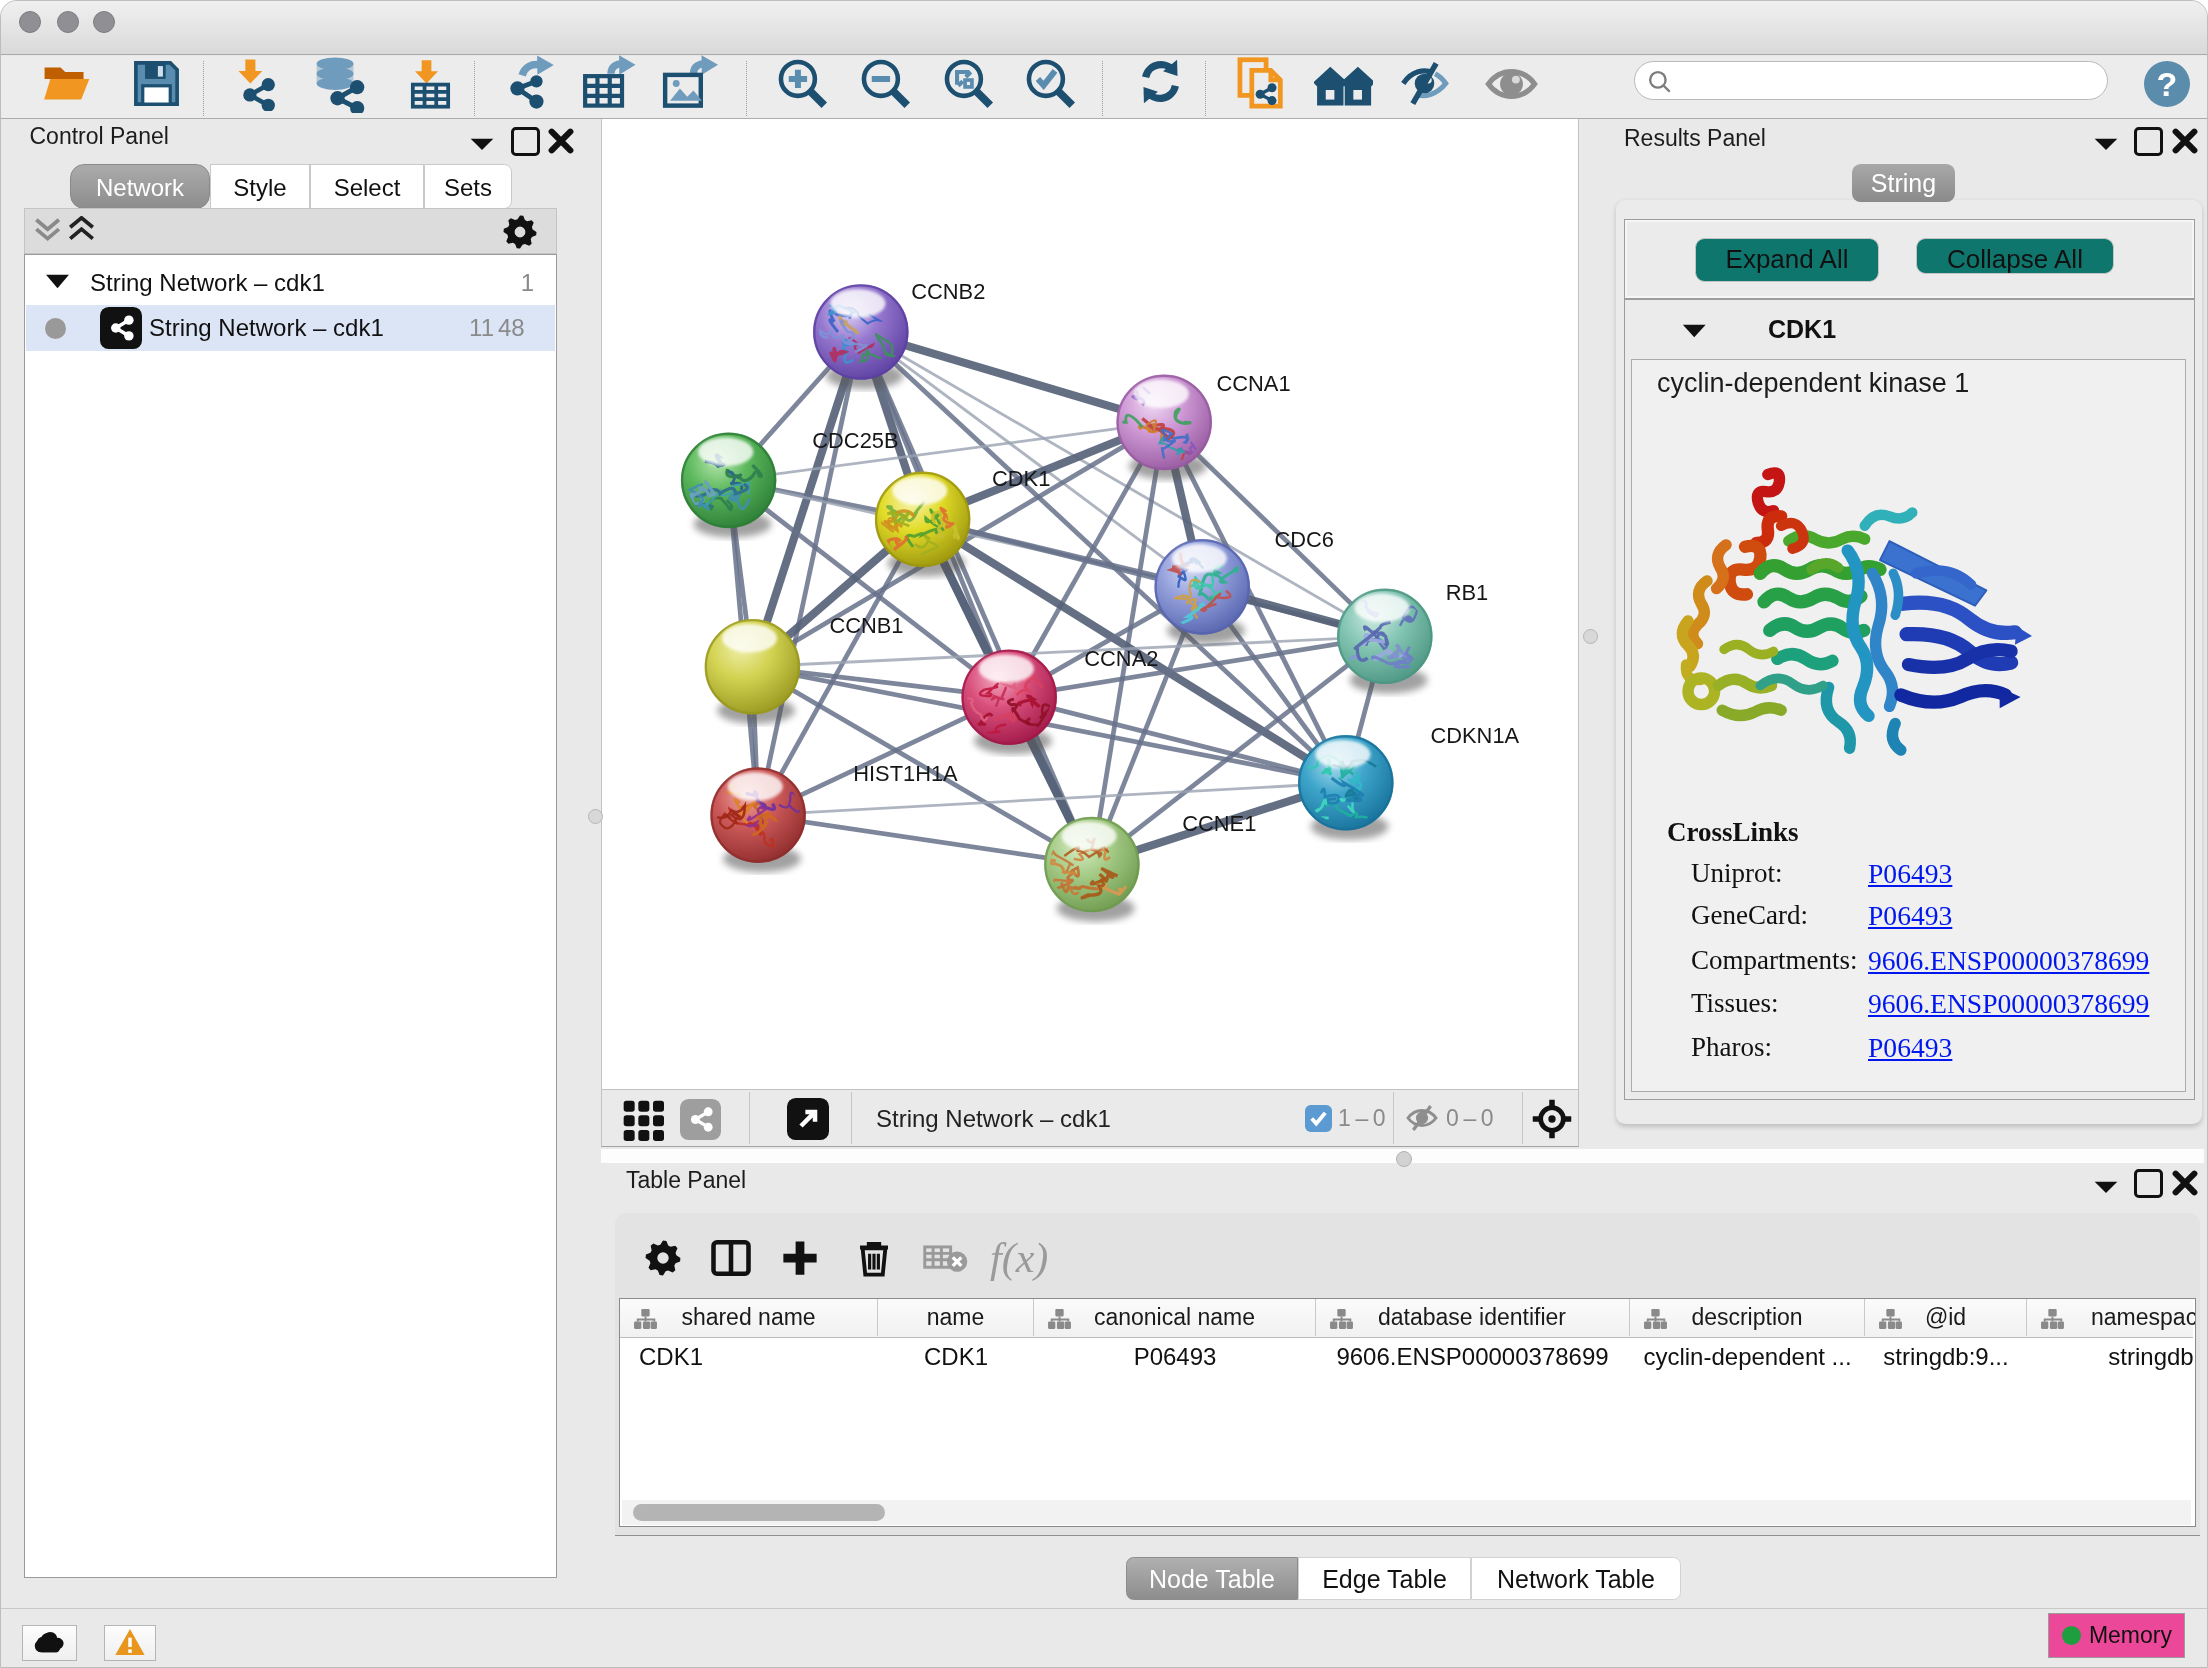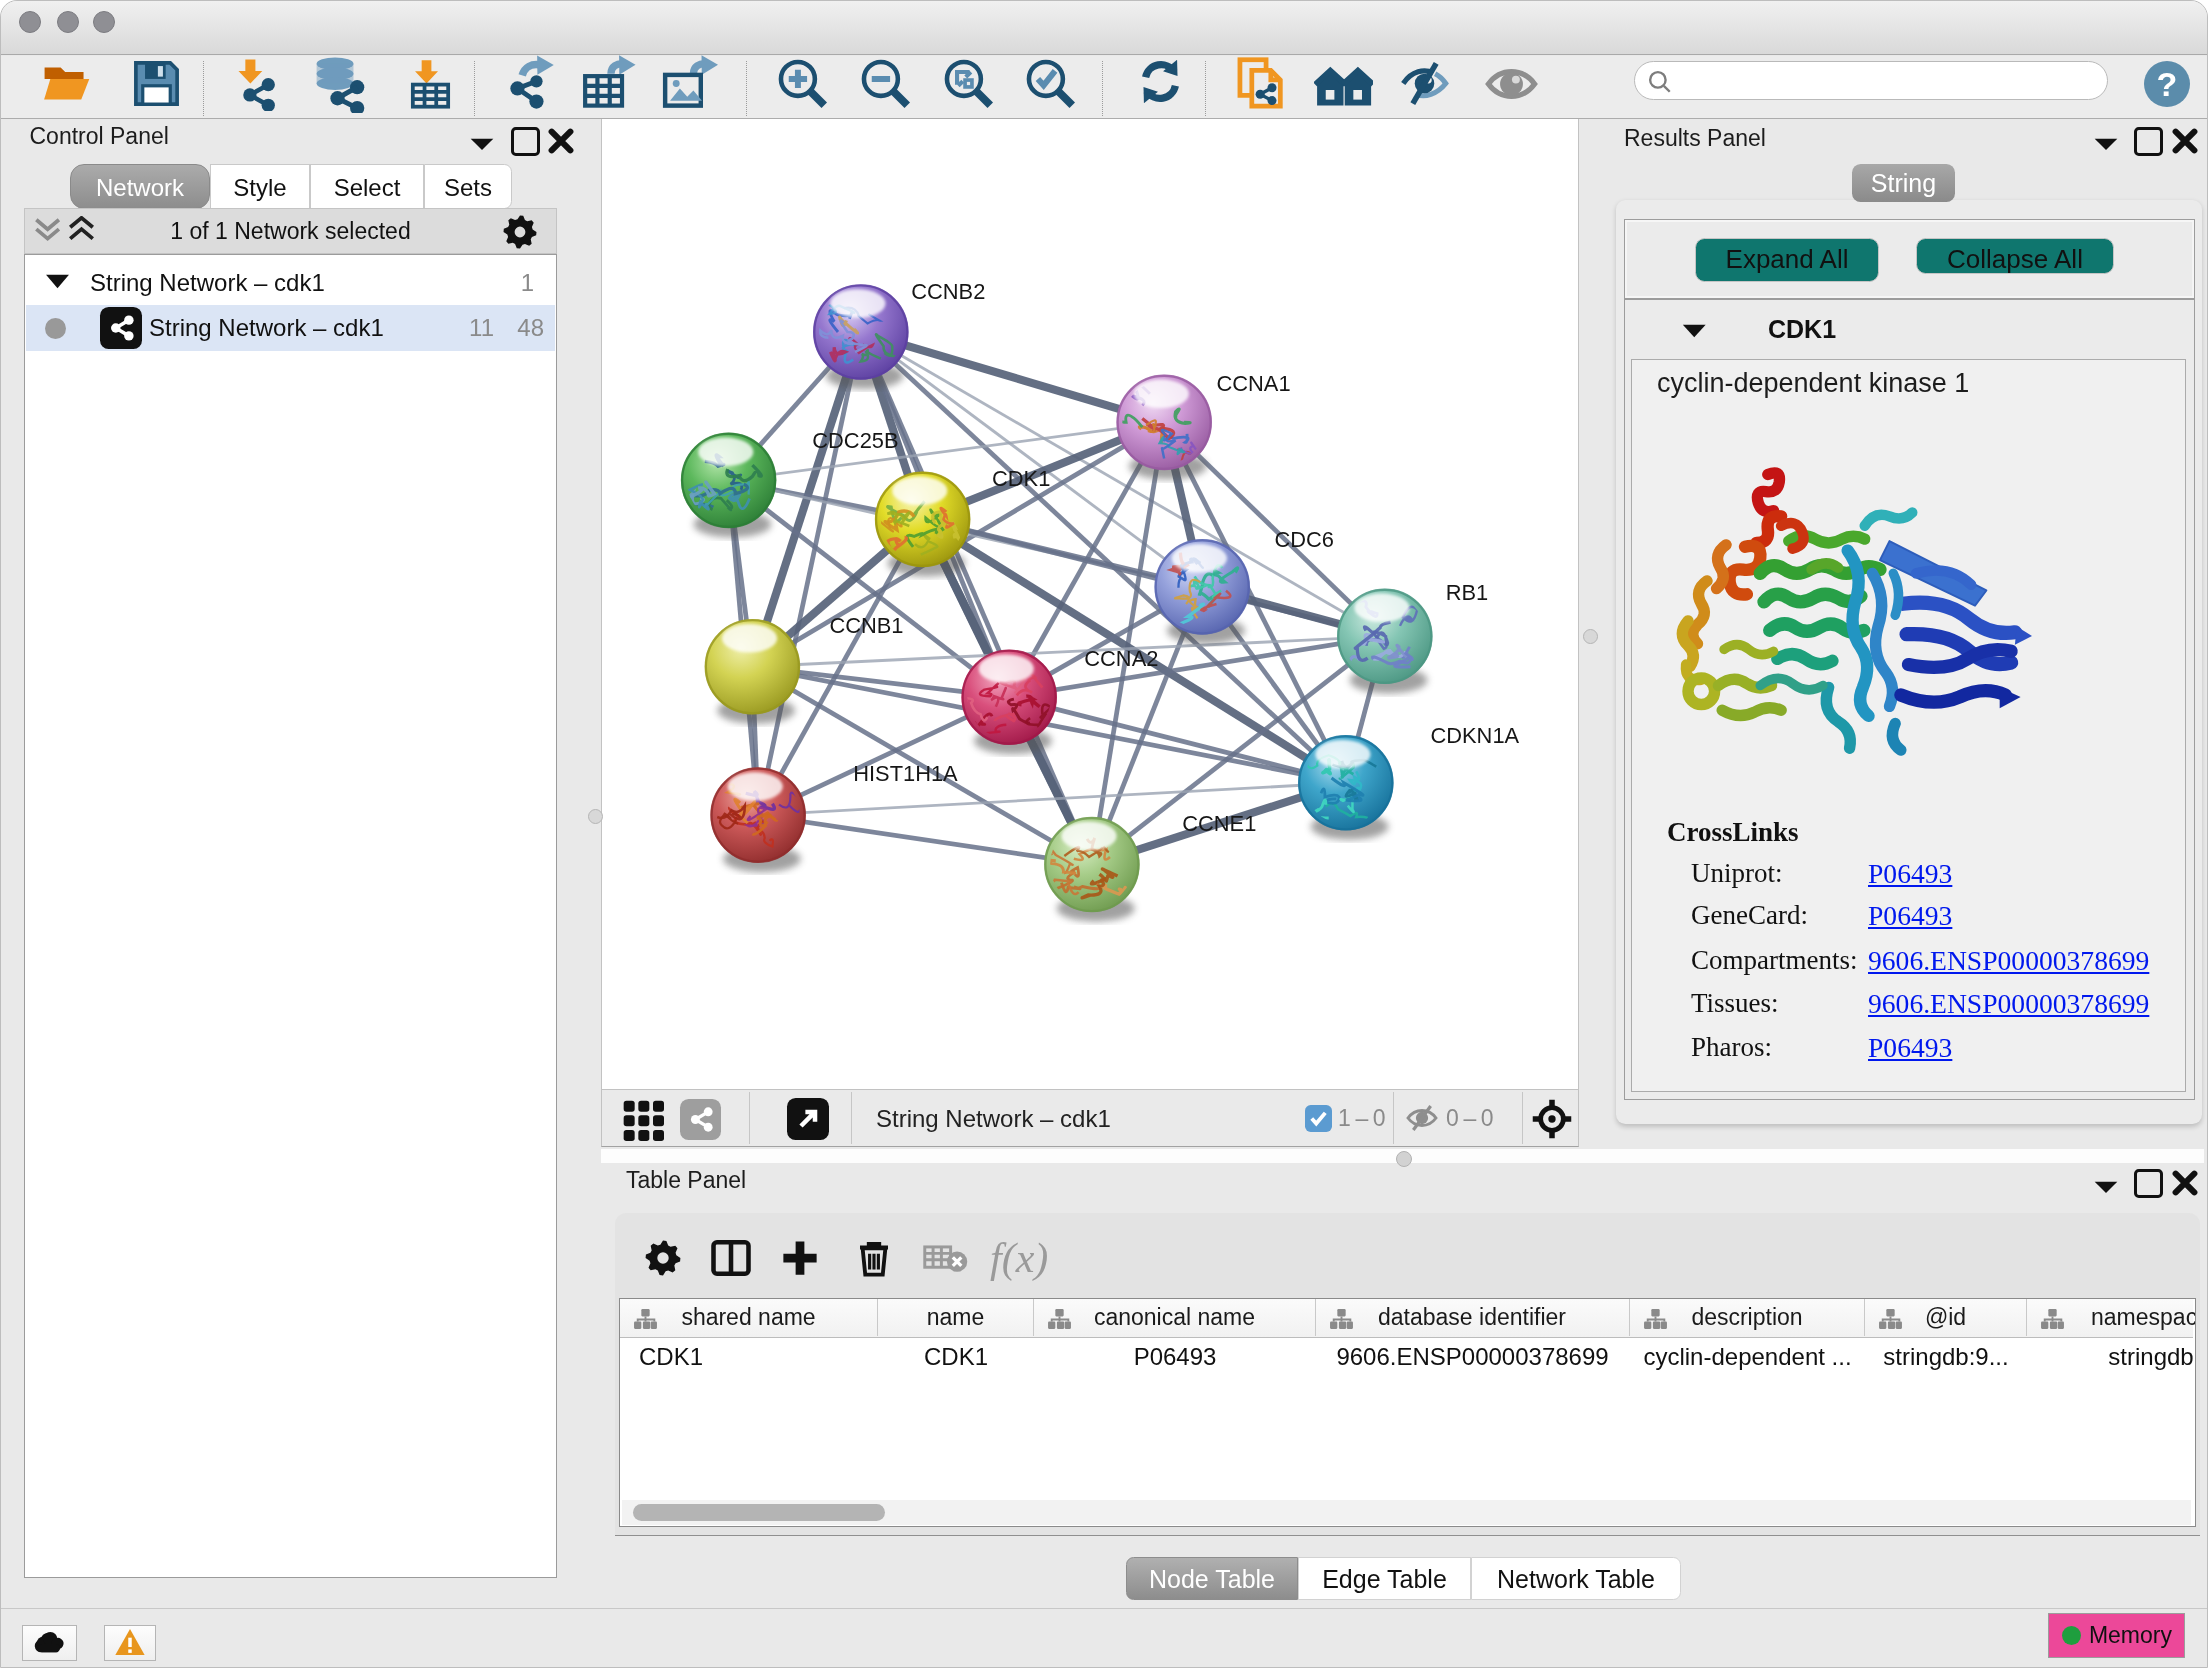--- a/index.html
+++ b/index.html
@@ -198,21 +198,20 @@
 <div class="tab" style="left:423px;top:163px;width:88px;border-radius:0 7.6px 7.6px 0">Sets</div>
 <div class="abs" style="left:23px;top:207px;width:533px;height:46px;background:#dcdcdc;border:1px solid #c4c4c4"></div>
 <svg class="abs" style="left:31px;top:215px" width="67" height="32" viewBox="0 0 70 34">
 <g fill="none" stroke="#8a8a8a" stroke-width="4">
         <path d="M4 6 l12 10 12-10 M4 16 l12 10 12-10" transform="translate(0,-2)"></path>
       </g>
 <g fill="none" stroke="#222" stroke-width="4">
         <path d="M40 14 l12-10 12 10 M40 26 l12-10 12 10" transform="translate(0,-2)"></path>
       </g>
 </svg>
-<div class="abs" style="left:23px;top:207px;width:533px;height:46px;line-height:46px;text-align:center;font-size:23px;color:#111">1 of 1 Network selected</div>
 <svg class="abs" style="left:501px;top:213px" width="36" height="36" viewBox="0 0 24 24">
       <path d="M12.00 1.00 L14.15 1.21 L15.29 4.05 L16.78 4.85 L19.78 4.22 L21.15 5.89 L19.95 8.71 L20.43 10.32 L23.00 12.00 L22.79 14.15 L19.95 15.29 L19.15 16.78 L19.78 19.78 L18.11 21.15 L15.29 19.95 L13.68 20.43 L12.00 23.00 L9.85 22.79 L8.71 19.95 L7.22 19.15 L4.22 19.78 L2.85 18.11 L4.05 15.29 L3.57 13.68 L1.00 12.00 L1.21 9.85 L4.05 8.71 L4.85 7.22 L4.22 4.22 L5.89 2.85 L8.71 4.05 L10.32 3.57 Z M15.6 12 a3.6 3.6 0 1 0 -7.2 0 a3.6 3.6 0 1 0 7.2 0 Z" fill="#111" fill-rule="evenodd"></path>
     </svg>
 <div class="abs" id="cp-list"></div>
 <svg class="abs" style="left:43px;top:270px" width="27" height="21" viewBox="0 0 28 22">
       <path d="M2 4 h24 l-12 14 Z" fill="#111"></path>
     </svg>
 <div class="abs" style="left:89px;top:258px;height:47px;line-height:47px;font-size:24px;color:#111">String Network – cdk1</div>
 <div class="abs grey" style="left:495px;top:258px;width:38px;height:47px;line-height:47px;font-size:24px;text-align:right">1</div>
 <div class="abs" style="left:25px;top:304px;width:529px;height:46px;background:#dbe5f5"></div>
@@ -221,21 +220,21 @@
 <svg class="abs" style="left:99px;top:306px" width="42" height="42" viewBox="0 0 24 24">
       <g fill="#fff">
         <circle cx="9" cy="12" r="2.7"></circle>
         <circle cx="16.5" cy="7.5" r="2.7"></circle>
         <circle cx="16.5" cy="16.5" r="2.7"></circle>
         <path d="M9 12 16.5 7.5 M9 12 16.5 16.5" stroke="#fff" stroke-width="2"></path>
       </g>
     </svg>
 <div class="abs" style="left:148px;top:304px;height:46px;line-height:46px;font-size:24px;color:#111">String Network – cdk1</div>
 <div class="abs grey" style="left:447px;top:304px;width:46px;height:46px;line-height:46px;font-size:24px;text-align:right">11</div>
-<div class="abs grey" style="left:497px;top:304px;width:46px;height:46px;line-height:46px;font-size:24px;text-align:right">48</div>
+<div class="abs grey" style="left:497px;top:304px;width:46px;height:46px;line-height:46px;font-size:24px;">48</div>
     <div class="abs" id="netview"></div>
 <svg class="abs" style="left:600px;top:118px" width="978" height="970" viewBox="631 124 1028 1020">
 <defs>
         <filter id="blur1">
           <feGaussianBlur stdDeviation="4"></feGaussianBlur>
         </filter>
         <filter id="blur2">
           <feGaussianBlur stdDeviation="1.6"></feGaussianBlur>
         </filter>
         <radialGradient id="g0" cx="0.38" cy="0.3" r="0.75">

